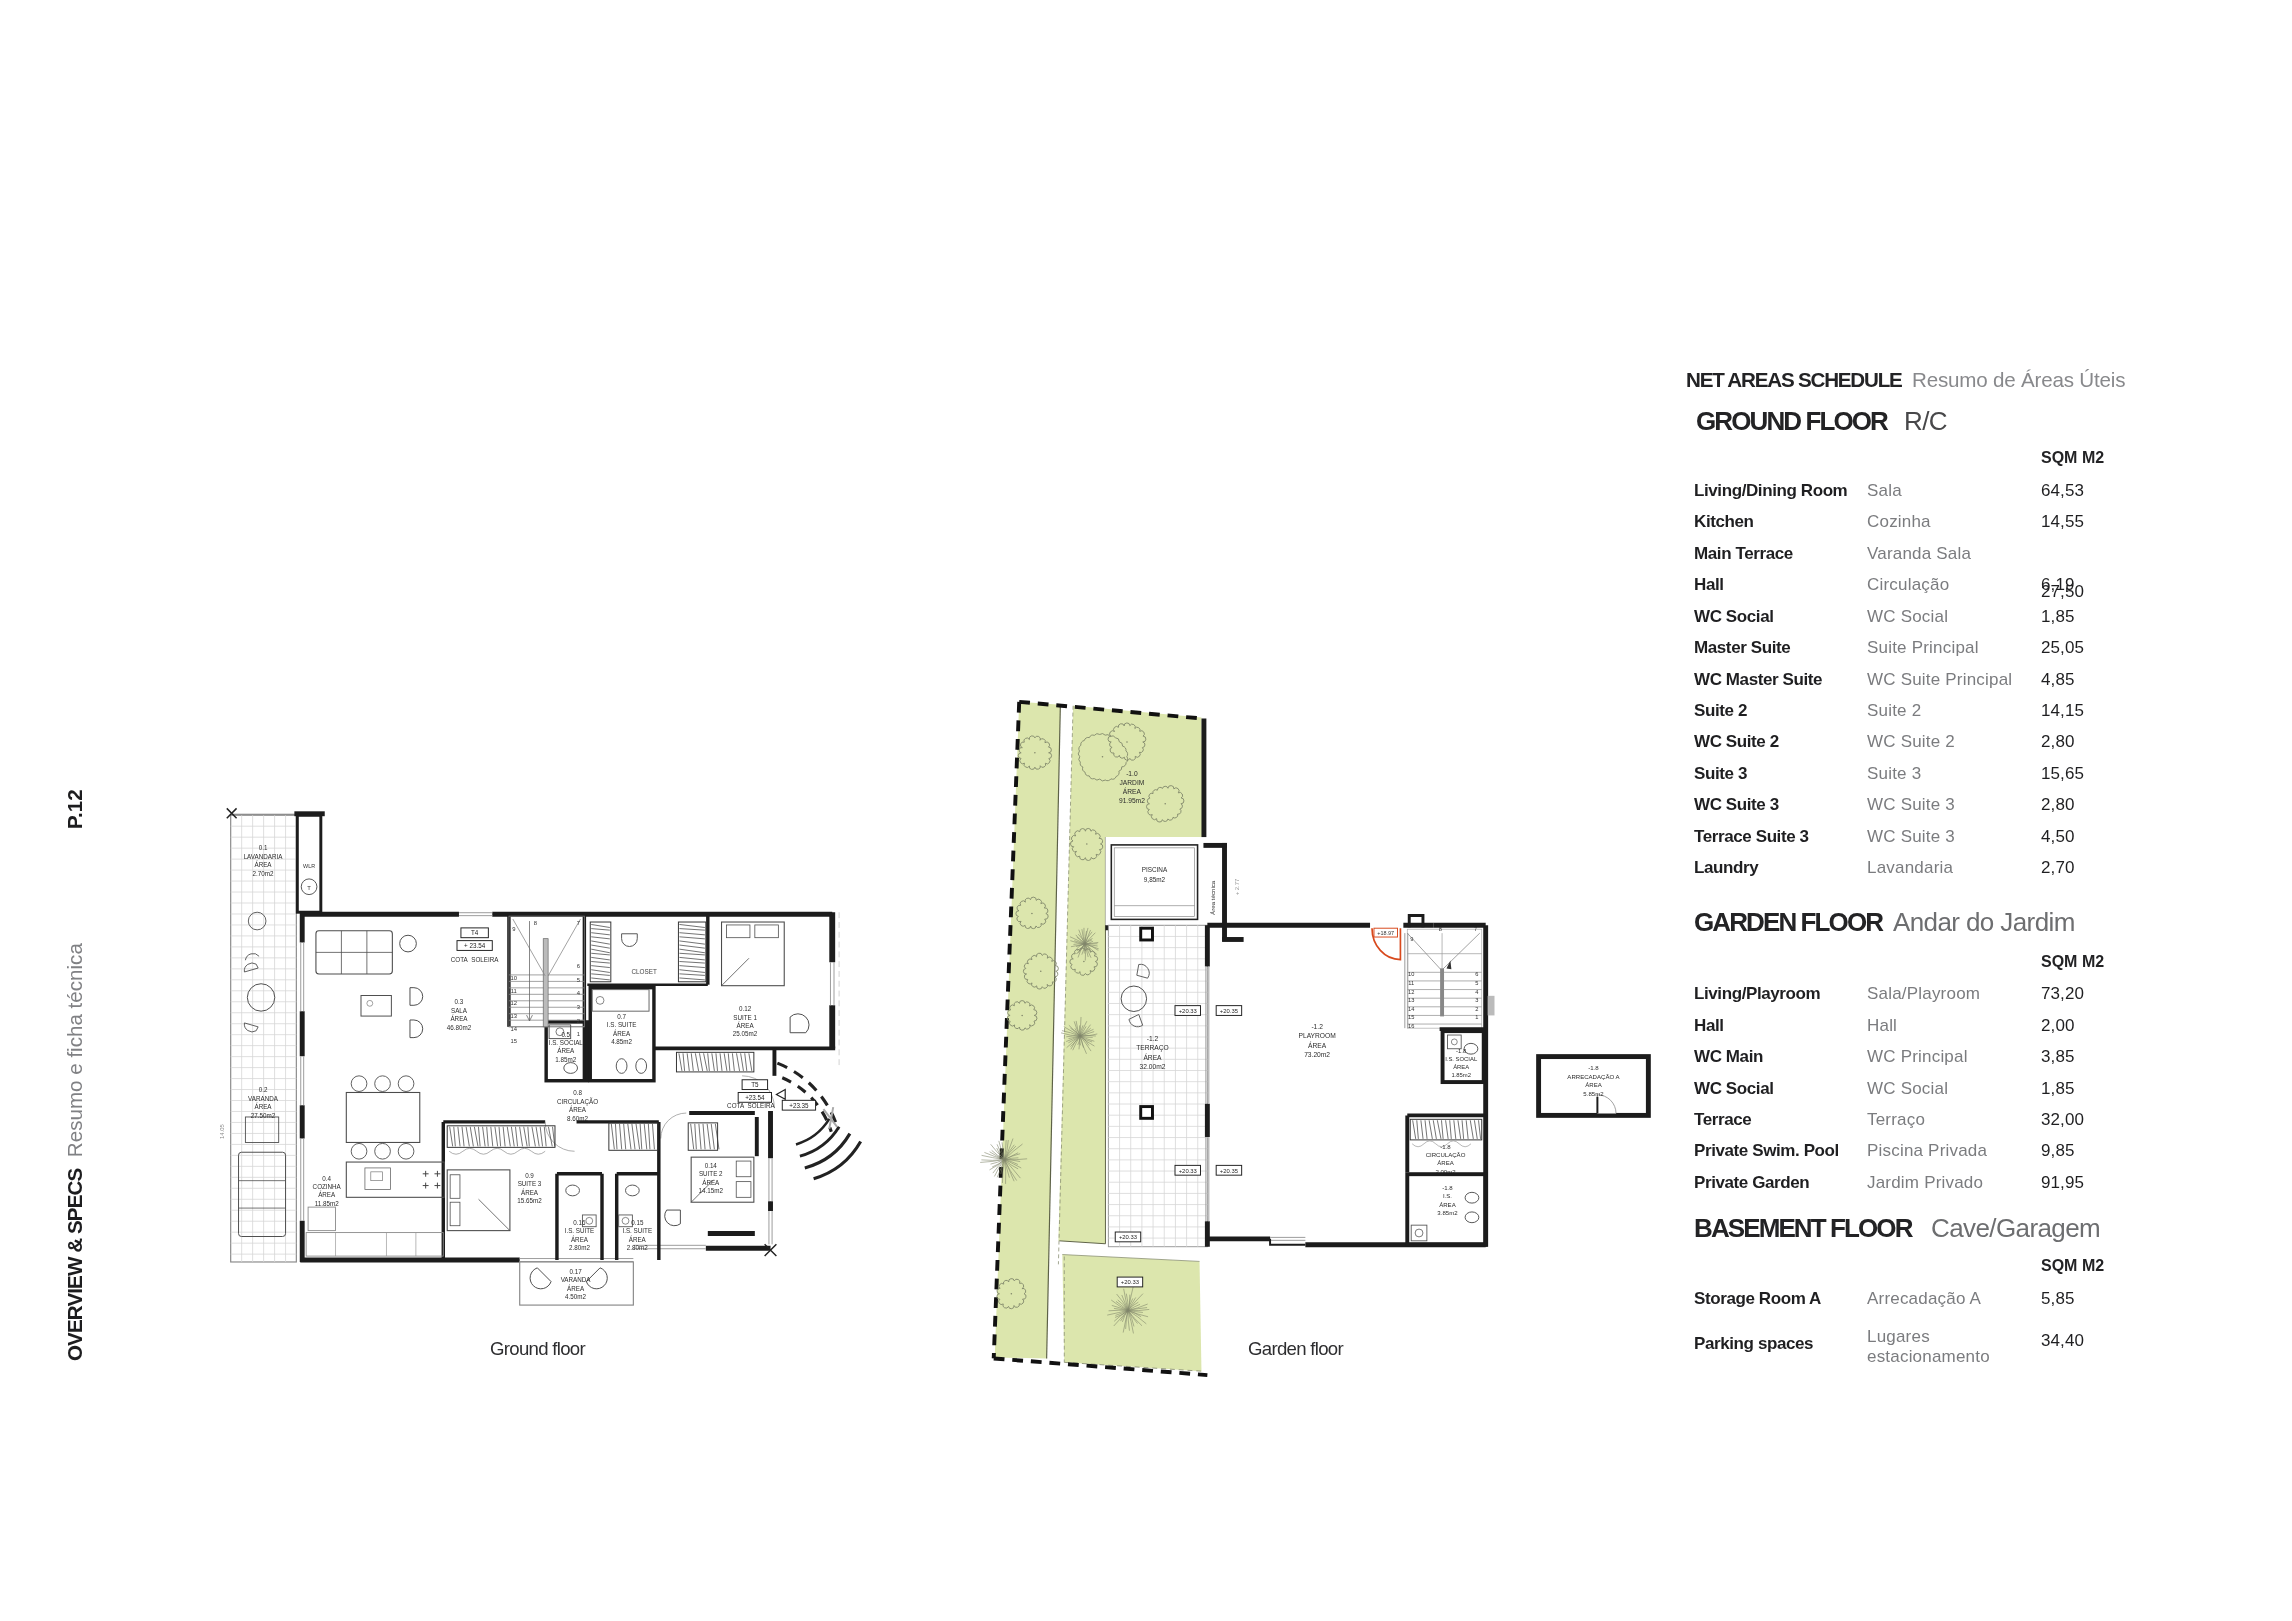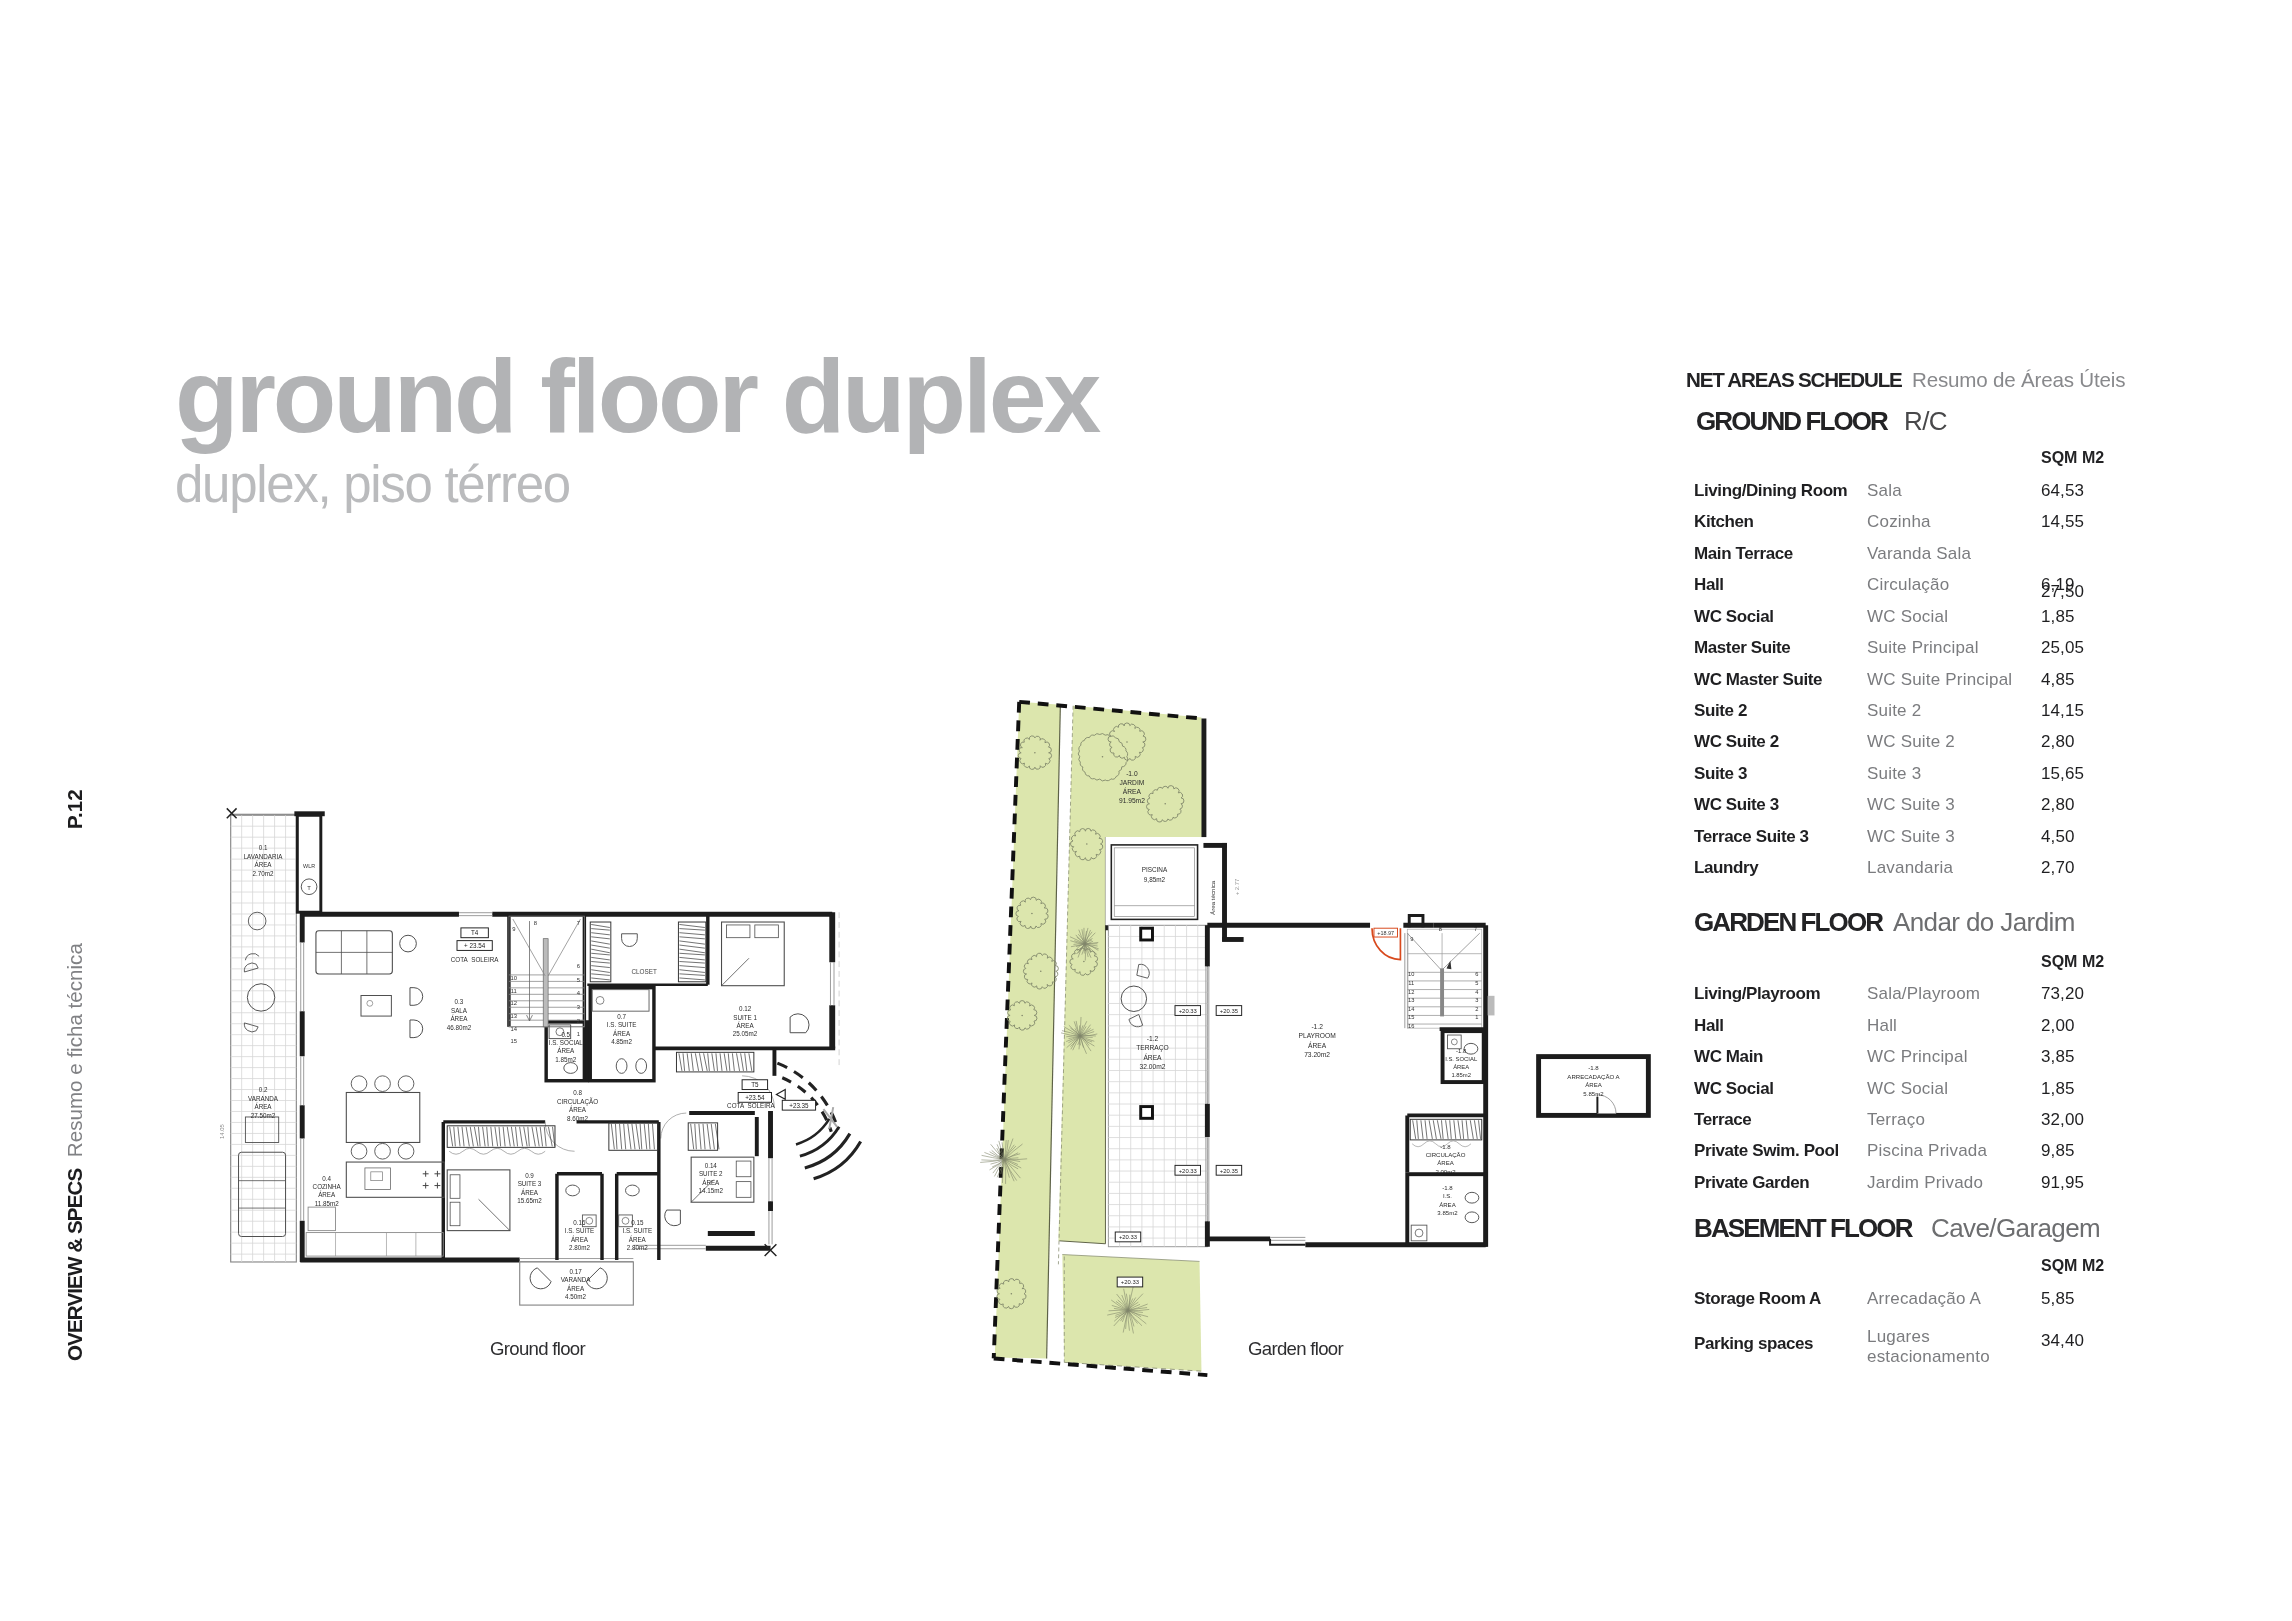--- a/index.html
+++ b/index.html
@@ -12,22 +12,20 @@
 h3{margin:0;font-size:26px;color:#232325;font-weight:bold;white-space:nowrap;letter-spacing:-1.9px;line-height:1;}
 h3 span{font-weight:normal;letter-spacing:-0.6px;}
 .sqm{font-size:16px;font-weight:bold;color:#232325;line-height:1;}
 .row{position:absolute;white-space:nowrap;font-size:17px;line-height:1;}
 .c1{font-weight:bold;color:#1f1f21;letter-spacing:-0.4px;}
 .c2{color:#7b7c7f;letter-spacing:0.2px;}
 .c3{color:#1f1f21;letter-spacing:0.1px;}
 </style></head><body>
 <div id="page">
 
-<div class="abs t1" style="left:175px;top:344px;">ground floor duplex</div>
-<div class="abs t2" style="left:175px;top:459px;">duplex, piso térreo</div>
 <div class="abs rot" style="left:65px;top:1361px;font-size:20.6px;"><span style="font-weight:bold;color:#1d1d1f;letter-spacing:-0.9px;">OVERVIEW &amp; SPECS</span><span style="color:#808184;letter-spacing:0;">&nbsp;&nbsp;Resumo e ficha técnica</span></div>
 <div class="abs rot" style="left:65px;top:829px;font-size:20.6px;font-weight:bold;color:#1d1d1f;letter-spacing:0;">P.12</div>
 <div class="abs cap" style="left:490px;top:1340px;">Ground floor</div>
 <div class="abs cap" style="left:1248px;top:1340px;">Garden floor</div>
 <div class="abs" style="left:1686px;top:370px;font-size:20.6px;white-space:nowrap;line-height:1;"><span style="font-weight:bold;color:#232325;letter-spacing:-1.2px;">NET AREAS SCHEDULE</span><span style="color:#88898c;letter-spacing:-0.2px;position:absolute;left:226px;">Resumo de Áreas Úteis</span></div>
 <div class="abs" style="left:1696px;top:408px;">
       <h3>GROUND FLOOR<span style="position:absolute;left:208px;color:#48484a;">R/C</span></h3>
     </div>
 <div class="abs sqm" style="left:2041px;top:450px;">SQM M2</div>
 <div class="row" style="left:1694px;top:482px;">

